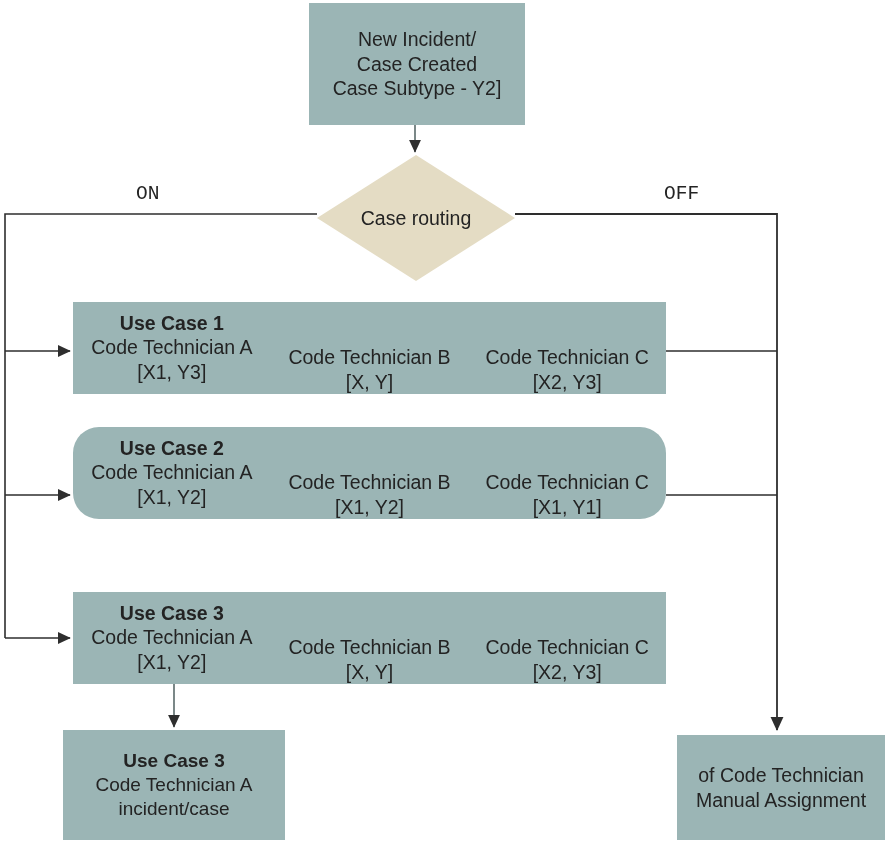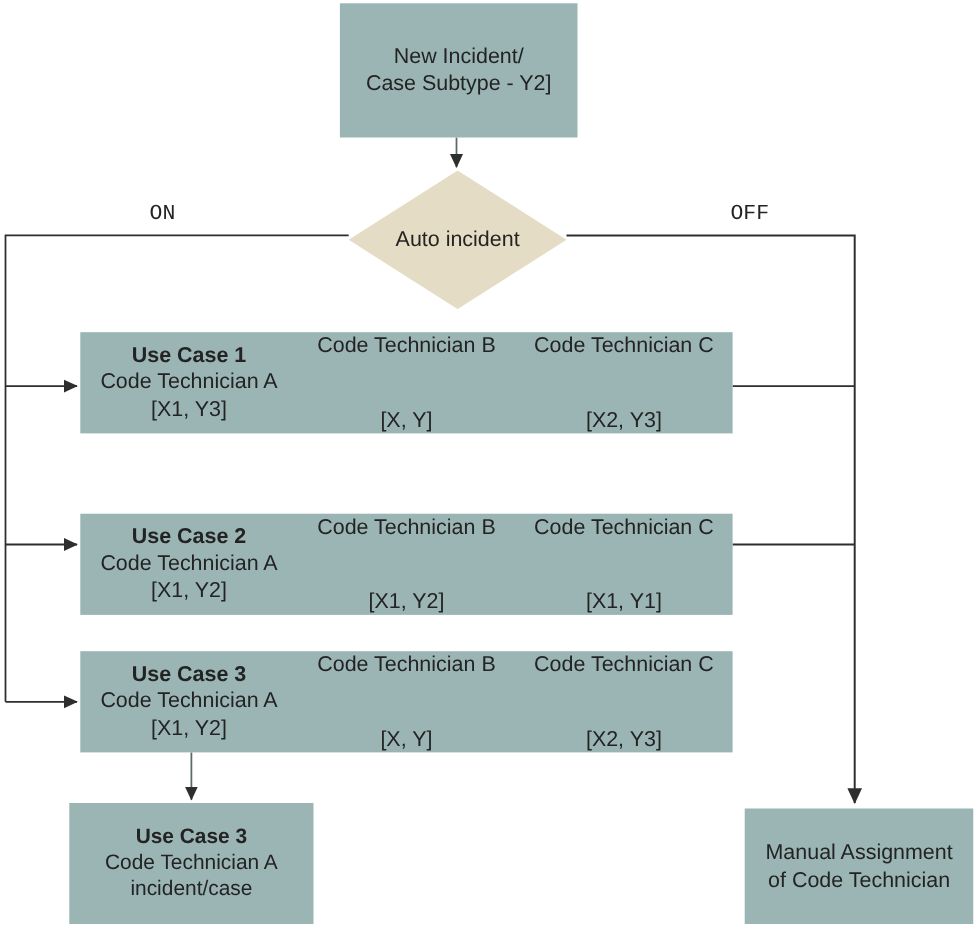--- a/index.html
+++ b/index.html
@@ -103,28 +103,28 @@
     position: absolute;
     left: 73px;
     width: 593px;
     height: 92px;
     background: #9BB5B5;
     box-sizing: border-box;
     display: flex;
     flex-direction: row;
   }
   #usecase-1 { top: 302px; }
-  #usecase-2 { top: 467px; }
+  #usecase-2 { top: 427px; border-radius: 26px; }
   #usecase-3 { top: 592px; }
   .uc-col {
     flex: 1 1 0;
     display: flex;
     flex-direction: column;
     align-items: center;
-    justify-content: space-between;
+    justify-content: flex-end;
     text-align: center;
     font-size: 19.5px;
     color: #232323;
     line-height: 1.25;
     position: relative;
   }
   .uc-col.first {
     justify-content: flex-start;
     padding-top: 9px;
   }
@@ -174,26 +174,27 @@
     <path d="M515,214 L777,214 L777,730" fill="none" stroke="#2E2E2E" stroke-width="1.8" marker-end="url(#arrowdark)"></path>
 
     <line x1="666" y1="351" x2="777" y2="351" stroke="#2E2E2E" stroke-width="1.6"></line>
     <line x1="666" y1="495" x2="777" y2="495" stroke="#2E2E2E" stroke-width="1.6"></line>
 
     <line x1="174" y1="684" x2="174" y2="727" stroke="#5a6a6a" stroke-width="1.6" marker-end="url(#arrowdark)"></line>
   </svg>
 
   <div class="node process-box" id="start-node">
     <span class="line">New Incident/</span>
+    <span class="line">Case Created</span>
     <span class="line">Case Subtype - Y2]</span>
   </div>
 
   <div class="node" id="decision-node">
     <div class="diamond-shape"></div>
-    <span class="diamond-label">Auto incident</span>
+    <span class="diamond-label">Case routing</span>
   </div>
 
   <span class="branch-label" id="label-on">ON</span>
   <span class="branch-label" id="label-off">OFF</span>
 
   <div class="usecase-row" id="usecase-1">
     <div class="uc-col first">
       <span class="uc-title">Use Case 1</span>
       <span class="uc-name">Code Technician A</span>
       <span class="uc-code">[X1, Y3]</span>
@@ -240,17 +241,17 @@
     </div>
   </div>
 
   <div class="node process-box" id="result-auto">
     <span class="line1">Use Case 3</span>
     <span class="line">Code Technician A</span>
     <span class="line">incident/case</span>
   </div>
 
   <div class="node process-box" id="result-manual">
+    <span class="line">of Code Technician</span>
     <span class="line">Manual Assignment</span>
-    <span class="line">of Code Technician</span>
   </div>
 
 </div>
 
 </body></html>

